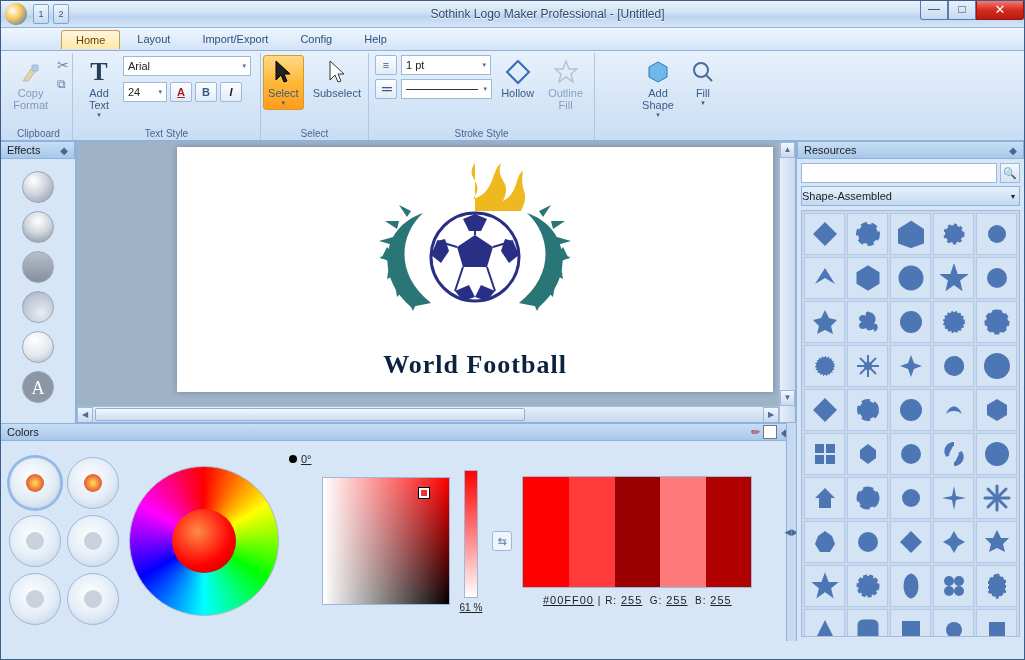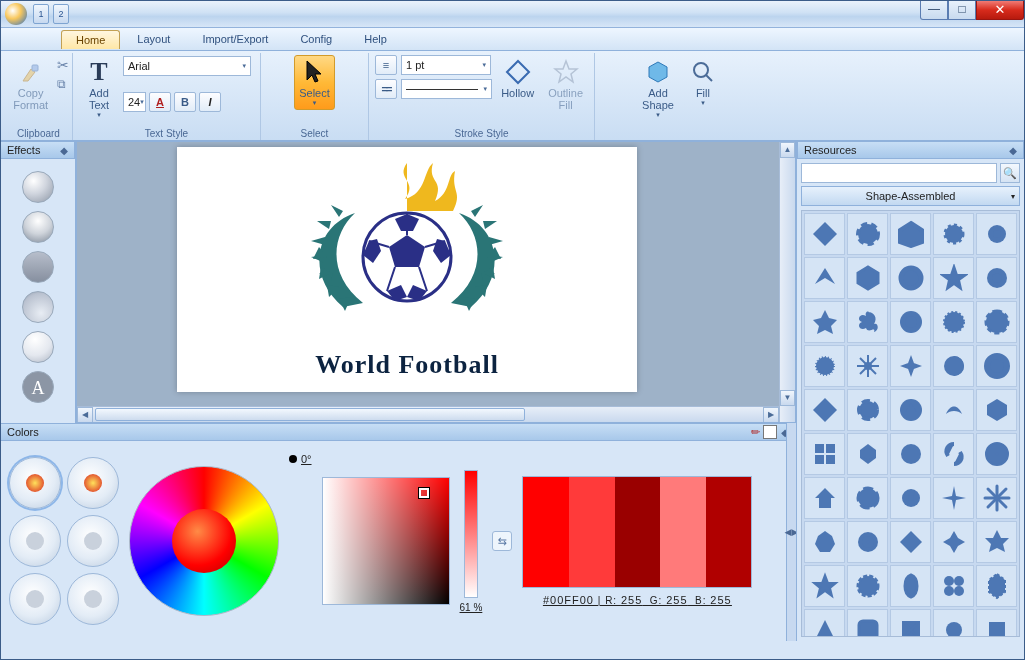--- a/index.html
+++ b/index.html
@@ -42,21 +42,21 @@
 .fx2{background:radial-gradient(circle at 50% 30%,#fff,#cfd4db 50%,#7f8a99);}
 .fx3{background:linear-gradient(#b7becb,#868f9f);}
 .fx4{background:radial-gradient(circle at 60% 70%,#e8edf4,#bac2d0 70%,#8a95a6);}
 .fx5{background:radial-gradient(circle at 40% 25%,#fff,#e4e8ef 55%,#aeb6c4);}
 .fx6{background:#8c96a5;color:#fff;text-align:center;line-height:32px;font-family:Georgia,serif;font-size:18px;}
 .canvas-area{position:absolute;left:75px;top:140px;right:228px;height:282px;background:#9eb2c8;border:1px solid #8fb1db;overflow:hidden;}
 .vscroll{position:absolute;right:0;top:0;bottom:0;width:16px;background:linear-gradient(90deg,#e7eef8,#c9d9ee);border-left:1px solid #a7bcd8;}
 .sbtn{height:16px;background:linear-gradient(#f0f6fd,#c9d9ee);border:1px solid #9db8d9;text-align:center;font-size:8px;color:#4b6c98;line-height:14px;}
 .hscroll{position:absolute;left:0;right:16px;bottom:0;height:16px;background:linear-gradient(#e7eef8,#c9d9ee);border-top:1px solid #a7bcd8;display:flex;}
 .hthumb{position:absolute;left:18px;top:1px;height:13px;width:430px;background:linear-gradient(#f3f8fe,#cddcee);border:1px solid #8fb1db;border-radius:2px;}
-.page{position:absolute;left:100px;top:5px;width:460px;height:245px;background:#fff;box-shadow:0 0 6px rgba(0,0,0,.25);}
+.page{position:absolute;left:100px;top:5px;width:596px;height:245px;background:#fff;box-shadow:0 0 6px rgba(0,0,0,.25);}
 .logo{position:absolute;left:50%;top:10px;transform:translateX(-50%);width:280px;text-align:center;}
 .logo-text{font-family:Georgia,"Times New Roman",serif;font-size:26px;letter-spacing:1px;color:#0c2340;margin-top:6px;font-weight:600;}
 .colors-panel{position:absolute;left:0;top:422px;right:228px;bottom:18px;background:#d7e6f7;}
 .colors-hdr{display:flex;align-items:center;}
 .eyed{margin-left:auto;display:flex;align-items:center;gap:4px;}
 .colors-body{display:flex;align-items:center;gap:10px;padding:6px 8px;height:calc(100% - 18px);}
 .pots{display:grid;grid-template-columns:52px 52px;grid-auto-rows:52px;gap:6px;}
 .pot{width:52px;height:52px;border-radius:50%;background:radial-gradient(circle at 45% 40%,#fff,#e3ecf6 55%,#b9cade);border:1px solid #9db8d9;position:relative;}
 .pot::after{content:"";position:absolute;left:50%;top:50%;width:18px;height:18px;border-radius:50%;transform:translate(-50%,-50%);}
 .pot.ry::after{background:radial-gradient(circle,#ffe15b,#d71e1e);}
@@ -65,44 +65,45 @@
 .wheel::after{content:"";position:absolute;left:50%;top:50%;width:64px;height:64px;transform:translate(-50%,-50%);border-radius:50%;background:radial-gradient(circle at 40% 35%,#ff8b46,#ff0000 60%,#b70000);}
 .hue-deg{display:flex;align-items:center;gap:4px;align-self:flex-start;margin-top:6px;}
 .sv{width:128px;height:128px;background:linear-gradient(to right,#fff,rgba(255,255,255,0)),linear-gradient(to top,#000,rgba(0,0,0,0)),#ff0000;border:1px solid #9db8d9;position:relative;}
 .sv .sel{position:absolute;right:20px;top:10px;width:10px;height:10px;border:2px solid #fff;box-shadow:0 0 0 1px #000;}
 .val-slider{width:14px;height:128px;border:1px solid #9db8d9;background:linear-gradient(to bottom,#ff0000,#fff);}
 .val-pct{font-size:10px;text-align:center;margin-top:4px;text-decoration:underline;}
 .link-ic{width:20px;height:20px;border:1px solid #9db8d9;background:#eef5fc;border-radius:3px;text-align:center;line-height:18px;color:#5b7aa5;align-self:center;}
 .swgrp{display:flex;flex-direction:column;gap:6px;align-items:center;}
 .swatches{width:230px;height:112px;display:flex;border:1px solid #9db8d9;}
 .sw{flex:1;}
-.hexline{font-size:10px;letter-spacing:1px;text-decoration:underline;}
+.hexline{font-size:10px;letter-spacing:1px;}
 .hexline u{text-decoration:underline;}
 .resources{position:absolute;right:0;top:140px;width:228px;bottom:18px;background:#d7e6f7;border-left:1px solid #8fb1db;display:flex;flex-direction:column;}
 .res-search{display:flex;padding:4px 4px 3px 4px;gap:3px;}
 .res-in{flex:1;height:20px;border:1px solid #9db8d9;background:#fff;}
 .res-go{width:20px;height:20px;border:1px solid #9db8d9;background:linear-gradient(#f3f8fe,#d5e3f3);text-align:center;line-height:18px;color:#3a6bb1;}
-.res-cat{margin:0 4px;height:20px;border:1px solid #8fb1db;background:linear-gradient(#e7f1fc,#c2d9f1);display:flex;align-items:center;justify-content:center;color:#2f5b98;position:relative;}
+.res-cat{margin:0 4px;height:20px;border:1px solid #8fb1db;background:linear-gradient(#e7f1fc,#c2d9f1);display:flex;align-items:center;color:#2f5b98;position:relative;}
 .res-cat .cd{position:absolute;right:4px;font-size:8px;}
 .shape-grid{flex:1;margin:4px;background:#c7d9f0;border:1px solid #a7bcd8;overflow:hidden;display:grid;grid-template-columns:repeat(5,1fr);grid-auto-rows:42px;gap:2px;padding:2px;}
 .sh{background:#d5e4f5;border:1px solid #b4c9e4;display:flex;align-items:center;justify-content:center;}
 .sh svg{width:28px;height:28px;}
 .sh path,.sh circle,.sh polygon,.sh rect{fill:#4d77b4;}
 .statusbar{position:absolute;left:0;right:0;bottom:0;height:18px;background:linear-gradient(#d3e4f6,#bcd2ec);border-top:1px solid #8fb1db;padding:0 6px;display:flex;align-items:center;color:#2f507e;font-size:11px;}
 .expander{position:absolute;right:228px;width:10px;top:422px;bottom:18px;background:#c7d9f0;border-left:1px solid #8fb1db;display:flex;align-items:center;justify-content:center;font-size:9px;color:#4a6894;}
 .colors-hdr .tool-sq{width:14px;height:14px;border:1px solid #777;background:#fff;}
 </style>
 </head>
 <body>
 
 <div class="window">
   <div class="titlebar">
     <span class="tb-logo"></span>
     <span class="tb-q">1</span>
     <span class="tb-q">2</span>
+    <span class="tb-title">Sothink Logo Maker Professional - [Untitled]</span>
     <div class="tb-btns">
       <div class="tb-btn tb-min">—</div>
       <div class="tb-btn tb-max">□</div>
       <div class="tb-btn tb-close">✕</div>
     </div>
   </div>
 
   <div class="menubar">
     <div class="menuitem active">Home</div>
     <div class="menuitem">Layout</div>
@@ -134,27 +135,27 @@
     </div>
 
     <div class="rg" style="width:188px">
       <div class="rg-top" style="width:100%">
         <div class="bigbtn">
           <div class="ic" style="font-family:Georgia;font-size:26px;font-weight:bold;color:#2a3c58">T</div>
           <div class="lbl" style="white-space:pre">Add
 Text</div>
           <div class="dd">▾</div>
         </div>
-        <div style="flex:1;display:flex;flex-direction:column;gap:16px;margin-top:1px">
+        <div style="flex:1;display:flex;flex-direction:column;gap:6px;margin-top:1px">
           <div class="combo" style="width:128px">
               <span>Arial</span>
               <span class="cd">▾</span>
             </div>
           <div class="tsrow">
-            <div class="combo" style="width:23px">
+            <div class="combo" style="width:44px">
                 <span>24</span>
                 <span class="cd">▾</span>
               </div>
             <div class="smallbtn" style="color:#b02020;text-decoration:underline">A</div>
             <div class="smallbtn">B</div>
             <div class="smallbtn">
                 <i>I</i>
               </div>
           </div>
         </div>
@@ -165,20 +166,28 @@
     <div class="rg" style="width:108px">
       <div class="rg-top">
         <div class="bigbtn sel">
           <div class="ic sel-ic">
               <svg width="20" height="24">
                 <path d="M3 1 L3 20 L8 15 L11 22 L14 21 L11 14 L17 14 Z" fill="#222" stroke="#000"></path>
               </svg>
             </div>
           <div class="lbl">Select</div>
           <div class="dd">▾</div>
+        </div>
+        <div class="bigbtn">
+          <div class="ic sel-ic">
+              <svg width="20" height="24">
+                <path d="M3 1 L3 20 L8 15 L11 22 L14 21 L11 14 L17 14 Z" fill="#fff" stroke="#333"></path>
+              </svg>
+            </div>
+          <div class="lbl">Subselect</div>
         </div>
       </div>
       <div class="rg-label">Select</div>
     </div>
 
     <div class="rg" style="width:226px">
       <div class="rg-top" style="width:100%">
         <div style="flex:1;display:flex;flex-direction:column">
           <div class="stroke-row">
             <div class="smallbtn">≡</div>

